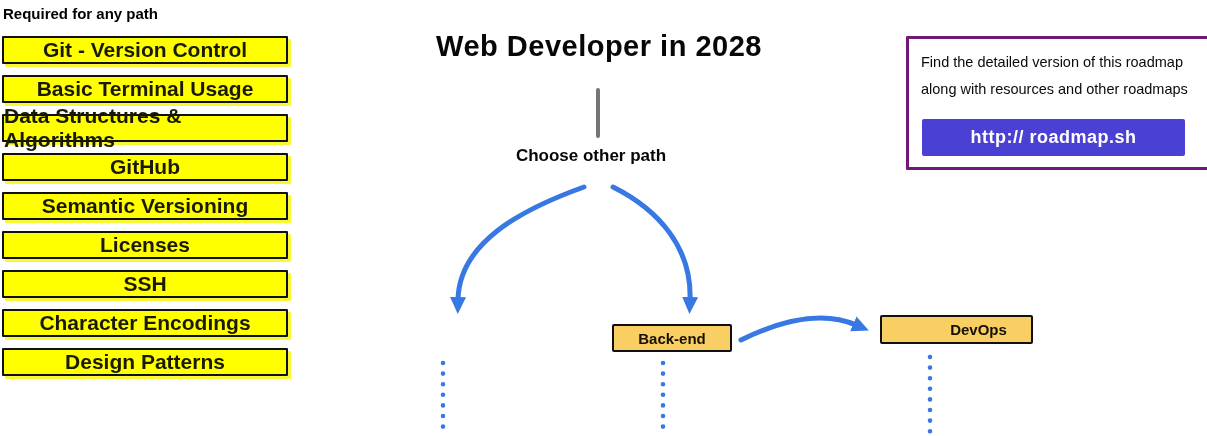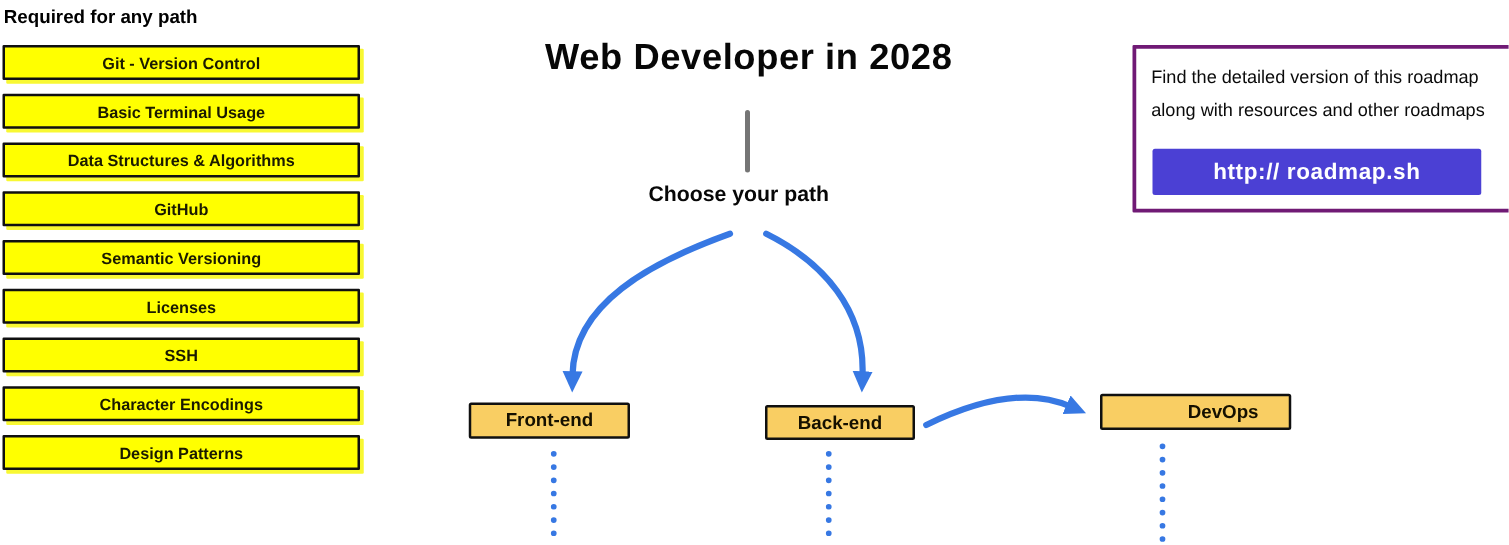--- a/index.html
+++ b/index.html
@@ -12,21 +12,21 @@
     position:absolute;left:3px;top:5px;font-size:15px;font-weight:700;color:#000000;
   }
   .required-list{
     position:absolute;left:2px;top:36px;width:286px;
     display:flex;flex-direction:column;gap:11px;
   }
   .ybox{
     height:24px;background:#FFFF00;border:2.5px solid #101010;border-radius:1px;
     box-shadow:3px 3px 0 0 #f8f833;
     display:flex;align-items:center;justify-content:center;
-    font-size:13px;font-weight:700;color:#1a1a00;cursor:pointer;
+    font-size:21px;font-weight:700;color:#1a1a00;cursor:pointer;
   }
   
   .title{
     position:absolute;left:423px;top:30px;width:352px;text-align:center;
     font-size:29px;font-weight:700;letter-spacing:0.5px;color:#070707;
   }
   .vline{
     position:absolute;left:596px;top:88px;width:4px;height:50px;
     background:#757575;border-radius:2px;
   }
@@ -93,37 +93,36 @@
       <div class="ybox">
       <span>Character Encodings</span>
     </div>
       <div class="ybox">
       <span>Design Patterns</span>
     </div>
     </div>
 
   <div class="title">Web Developer in 2028</div>
   <div class="vline"></div>
-  <div class="choose">Choose your path</div>
+  <div class="choose">Choose other path</div>
 
   <svg class="overlay" viewBox="0 0 1207 436">
     <defs>
       <marker id="ah" viewBox="0 0 18 18" refX="3" refY="9" markerWidth="18" markerHeight="18" markerUnits="userSpaceOnUse" orient="auto">
         <path d="M0,1 L17,9 L0,17 Z" fill="#3778E3"></path>
       </marker>
     </defs>
     <path d="M 584 187 C 520 210, 459 243, 458 300" fill="none" stroke="#3778E3" stroke-width="5" stroke-linecap="round" marker-end="url(#ah)"></path>
     <path d="M 613 187 C 659 210, 692 248, 690 300" fill="none" stroke="#3778E3" stroke-width="5" stroke-linecap="round" marker-end="url(#ah)"></path>
     <path d="M 741 340 C 788 317, 826 312, 856 325" fill="none" stroke="#3778E3" stroke-width="5" stroke-linecap="round" marker-end="url(#ah)"></path>
     <line x1="443" y1="363" x2="443" y2="432" stroke="#3778E3" stroke-width="4.6" stroke-linecap="round" stroke-dasharray="0 10.6"></line>
     <line x1="663" y1="363" x2="663" y2="432" stroke="#3778E3" stroke-width="4.6" stroke-linecap="round" stroke-dasharray="0 10.6"></line>
     <line x1="930" y1="357" x2="930" y2="432" stroke="#3778E3" stroke-width="4.6" stroke-linecap="round" stroke-dasharray="0 10.6"></line>
   </svg>
 
-  <div class="obox frontend">Front-end</div>
   <div class="obox backend">Back-end</div>
   <div class="obox devops">DevOps</div>
 
   <div class="infobox">
     <div class="info-line first">Find the detailed version of this roadmap</div>
     <div class="info-line">along with resources and other roadmaps</div>
     <div class="info-button">http:// roadmap.sh</div>
   </div>
 
 </div>

